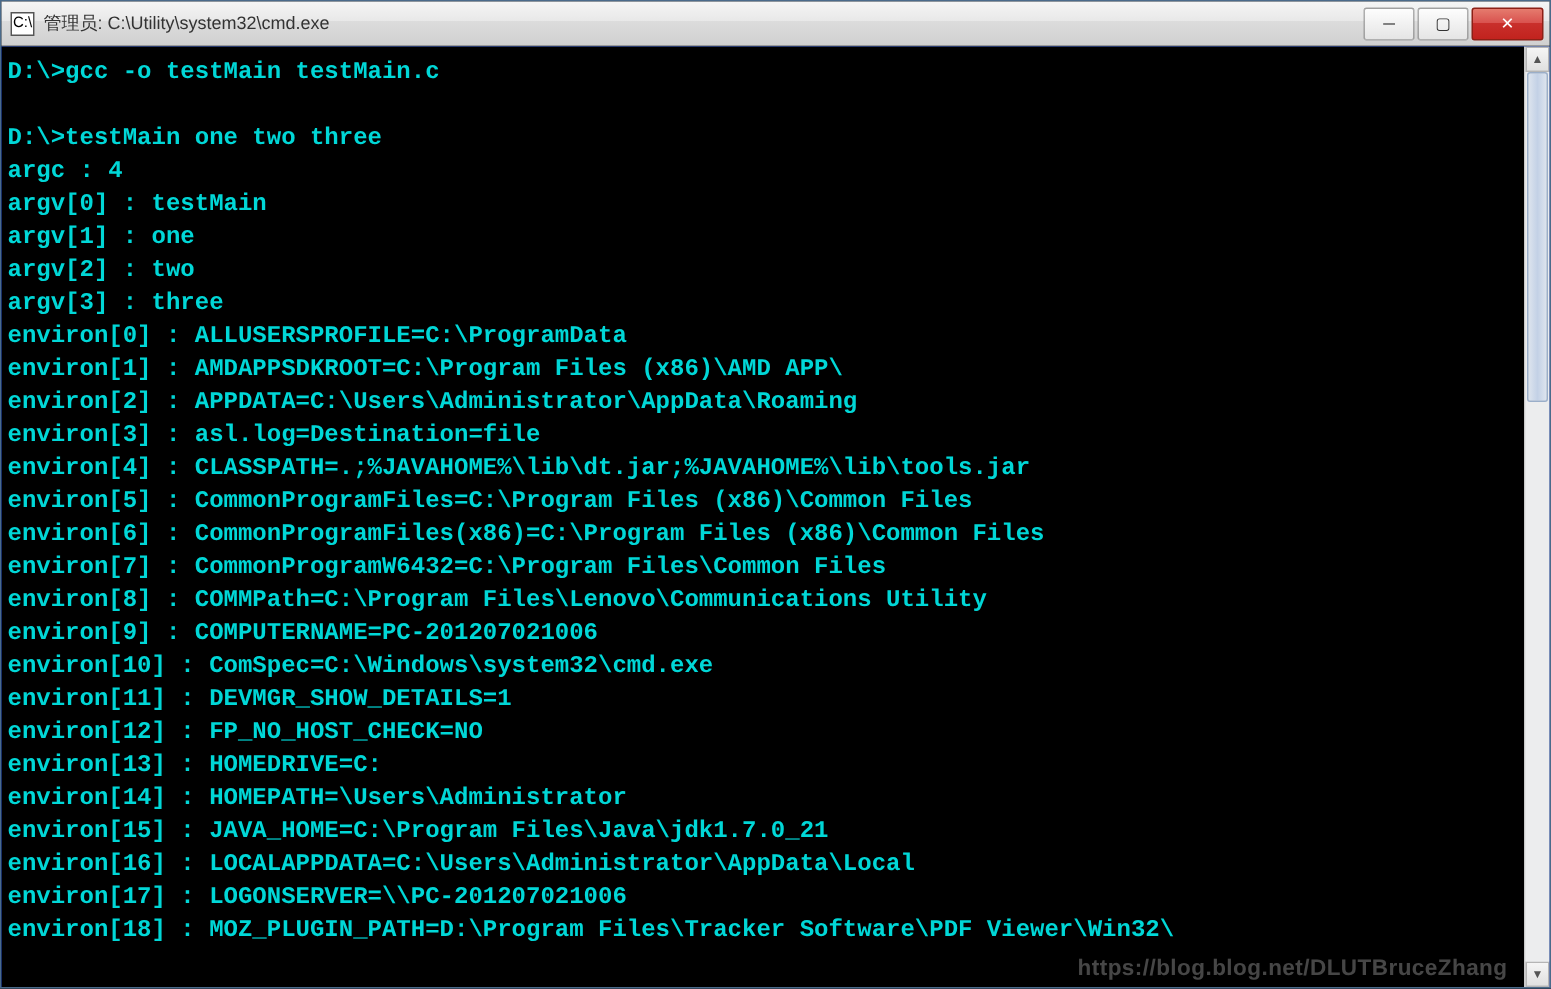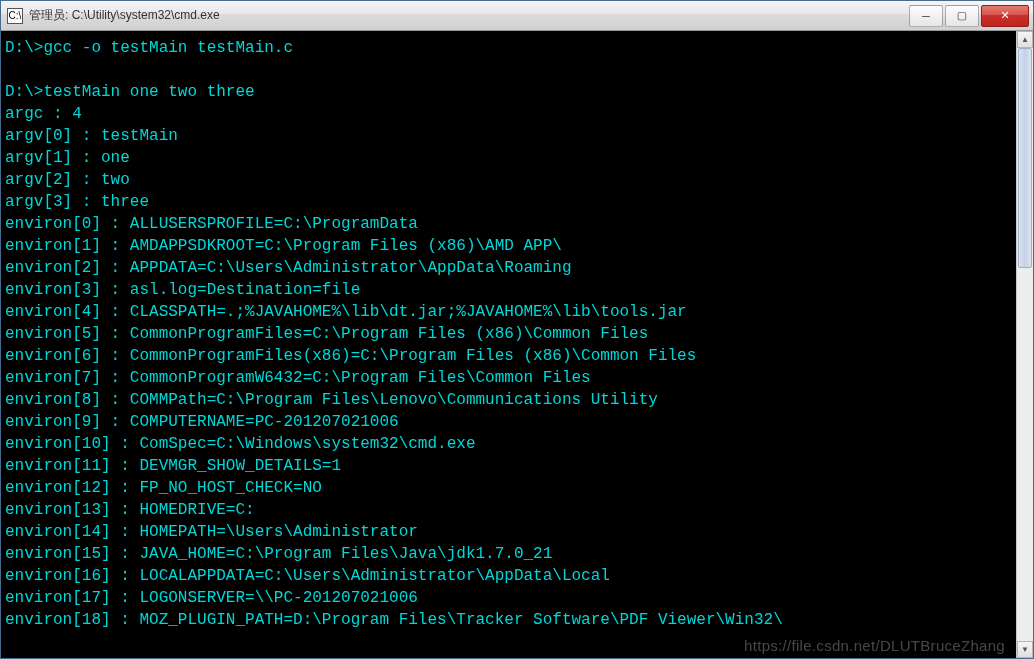--- a/index.html
+++ b/index.html
@@ -64,20 +64,21 @@
       background: linear-gradient(to bottom, #e57b6e 0%, #d9534f 45%, #c9302c 46%, #c1231e 100%);
       color: #fff;
       border-color: #8d2016;
     }
     .terminal-wrap {
       flex: 1;
       display: flex;
       overflow: hidden;
       background: #1d4ed8;
       position: relative;
+      font-weight: bold;
     }
     .terminal {
       flex: 1;
       background: #000;
       padding: 6px 0 4px 4px;
       font-family: "NSimSun", "SimSun", "Consolas", "Courier New", monospace;
       font-size: 16px;
       line-height: 22px;
       color: #00d7d7;
       white-space: pre;
@@ -146,16 +147,16 @@
     <div class="terminal" id="terminal"><div>D:\&gt;gcc -o testMain testMain.c</div><div class="blank"></div><div>D:\&gt;testMain one two three</div><div>argc : 4</div><div>argv[0] : testMain</div><div>argv[1] : one</div><div>argv[2] : two</div><div>argv[3] : three</div><div>environ[0] : ALLUSERSPROFILE=C:\ProgramData</div><div>environ[1] : AMDAPPSDKROOT=C:\Program Files (x86)\AMD APP\</div><div>environ[2] : APPDATA=C:\Users\Administrator\AppData\Roaming</div><div>environ[3] : asl.log=Destination=file</div><div>environ[4] : CLASSPATH=.;%JAVAHOME%\lib\dt.jar;%JAVAHOME%\lib\tools.jar</div><div>environ[5] : CommonProgramFiles=C:\Program Files (x86)\Common Files</div><div>environ[6] : CommonProgramFiles(x86)=C:\Program Files (x86)\Common Files</div><div>environ[7] : CommonProgramW6432=C:\Program Files\Common Files</div><div>environ[8] : COMMPath=C:\Program Files\Lenovo\Communications Utility</div><div>environ[9] : COMPUTERNAME=PC-201207021006</div><div>environ[10] : ComSpec=C:\Windows\system32\cmd.exe</div><div>environ[11] : DEVMGR_SHOW_DETAILS=1</div><div>environ[12] : FP_NO_HOST_CHECK=NO</div><div>environ[13] : HOMEDRIVE=C:</div><div>environ[14] : HOMEPATH=\Users\Administrator</div><div>environ[15] : JAVA_HOME=C:\Program Files\Java\jdk1.7.0_21</div><div>environ[16] : LOCALAPPDATA=C:\Users\Administrator\AppData\Local</div><div>environ[17] : LOGONSERVER=\\PC-201207021006</div><div>environ[18] : MOZ_PLUGIN_PATH=D:\Program Files\Tracker Software\PDF Viewer\Win32\</div></div>
 
     <div class="scrollbar">
       <div class="scroll-btn">▲</div>
       <div class="scroll-track">
         <div class="scroll-thumb"></div>
       </div>
       <div class="scroll-btn">▼</div>
     </div>
 
-    <div class="watermark">https://file.csdn.net/DLUTBruceZhang</div>
+    <div class="watermark">https://blog.blog.net/DLUTBruceZhang</div>
   </div>
 
 </div>
 
 </body></html>

